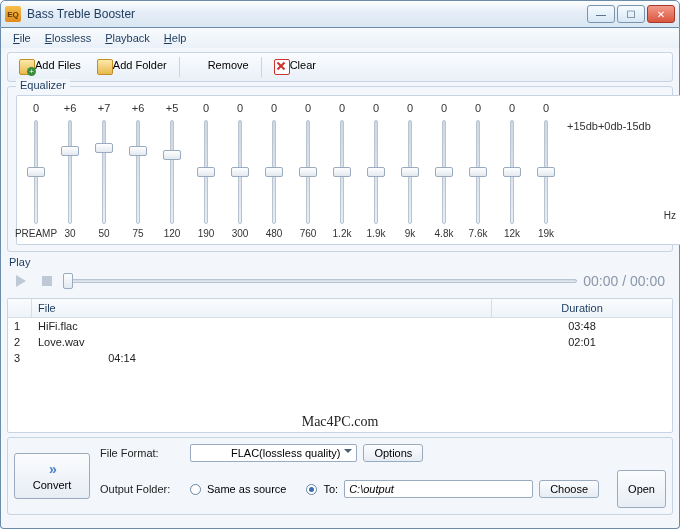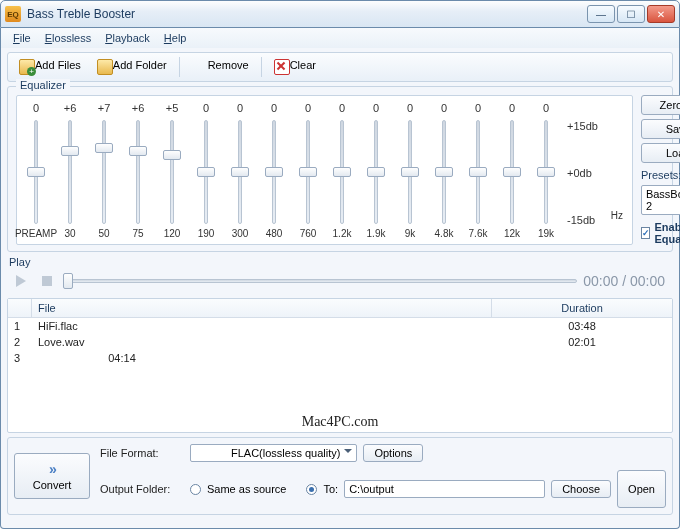--- a/index.html
+++ b/index.html
@@ -40,21 +40,21 @@
 
 
 .eq-wrap { display:flex; gap:8px; }
 .eq-panel { flex:1; background:#fff; border:1px solid #c6d4e3; border-radius:2px; padding:6px 6px 0 6px; display:flex; gap:8px; align-items:stretch; }
 .eq-band { display:flex; flex-direction:column; align-items:center; width:26px; }
 .eq-val { height:14px; color:#333; }
 .eq-slider { flex:1; width:18px; position:relative; margin:4px 0; }
 .eq-track { position:absolute; left:50%; transform:translateX(-50%); top:0; bottom:0; width:4px; background:linear-gradient(#cfd7e1,#e7edf4); border:1px solid #b8c4d2; border-radius:2px; }
 .eq-thumb { position:absolute; left:50%; transform:translate(-50%,-50%); width:18px; height:10px; background:linear-gradient(#fefefe,#e3e9f0); border:1px solid #9aabc0; border-radius:2px; }
 .eq-freq { height:16px; color:#333; font-size:10px; text-align:center; }
-.eq-scale { display:flex; flex-direction:column; justify-content:space-between; padding:18px 2px 18px 0; color:#333; font-size:10px; }
+.eq-scale { display:flex; flex-direction:row; justify-content:space-between; padding:18px 2px 18px 0; color:#333; font-size:10px; }
 .eq-side { width:110px; display:flex; flex-direction:column; gap:4px; }
 .btn { background:linear-gradient(#fbfcfe,#e7edf4); border:1px solid #9aabc0; border-radius:3px; padding:3px 4px; text-align:center; cursor:default; }
 .side-lab { color:#1b3a5e; margin-top:2px; }
 .combo { background:#fff; border:1px solid #9aabc0; border-radius:2px; padding:2px 16px 2px 4px; position:relative; }
 .combo::after { content:""; position:absolute; right:4px; top:50%; transform:translateY(-50%); border:4px solid transparent; border-top-color:#4a5f77; }
 .chk { display:flex; align-items:center; gap:4px; margin-top:2px; font-weight:bold; color:#1b3a5e; }
 .chk .box { width:12px; height:12px; border:1px solid #6a85a3; background:#fff; display:flex; align-items:center; justify-content:center; font-size:9px; color:#2b6db8; }
 
 
 .play-row { display:flex; align-items:center; gap:6px; padding:2px 4px 4px 4px; }
@@ -80,21 +80,21 @@
 
 
 .bottom { border:1px solid #c6d4e3; border-radius:3px; background:#f3f6fb; padding:6px; display:flex; gap:10px; align-items:center; }
 .convert-btn { width:76px; height:46px; background:linear-gradient(#fbfcfe,#e7edf4); border:1px solid #9aabc0; border-radius:3px; display:flex; flex-direction:column; align-items:center; justify-content:center; gap:2px; cursor:default; }
 .convert-btn .chev { color:#4a7fc4; font-size:14px; font-weight:bold; letter-spacing:-2px; }
 .form-rows { flex:1; display:flex; flex-direction:column; gap:8px; }
 .frow { display:flex; align-items:center; gap:6px; }
 .lab { width:84px; color:#222; }
 .radio { width:11px; height:11px; border:1px solid #6a85a3; border-radius:50%; background:#fff; display:inline-flex; align-items:center; justify-content:center; }
 .radio.on::after { content:""; width:5px; height:5px; background:#3a6fae; border-radius:50%; }
-.txtfield { background:#fff; border:1px solid #9aabc0; border-radius:2px; padding:2px 4px; min-width:120px; }
+.txtfield { background:#fff; border:1px solid #9aabc0; border-radius:2px; padding:2px 4px; min-width:120px;font-style:italic; }
 .spacer { flex:1; }
 </style>
 </head>
 <body>
 
 <div class="titlebar">
   <div class="app-icon">EQ</div>
   <div class="title">Bass Treble Booster</div>
   <div class="winbtns">
     <div class="winbtn">—</div>
@@ -347,18 +347,18 @@
       </div>
       <div class="frow">
         <div class="lab">Output Folder:</div>
         <span class="radio"></span>
         <span>Same as source</span>
         <span style="width:8px;"></span>
         <span class="radio on"></span>
         <span>To:</span>
         <div class="txtfield" style="flex:1;">C:\output</div>
         <div class="btn" style="padding:2px 10px;">Choose</div>
-        <div class="btn" style="padding:12px 10px;">Open</div>
+        <div class="btn" style="padding:12px 10px;margin-left:12px;">Open</div>
       </div>
     </div>
   </div>
 
 </div>
 
 </body></html>

